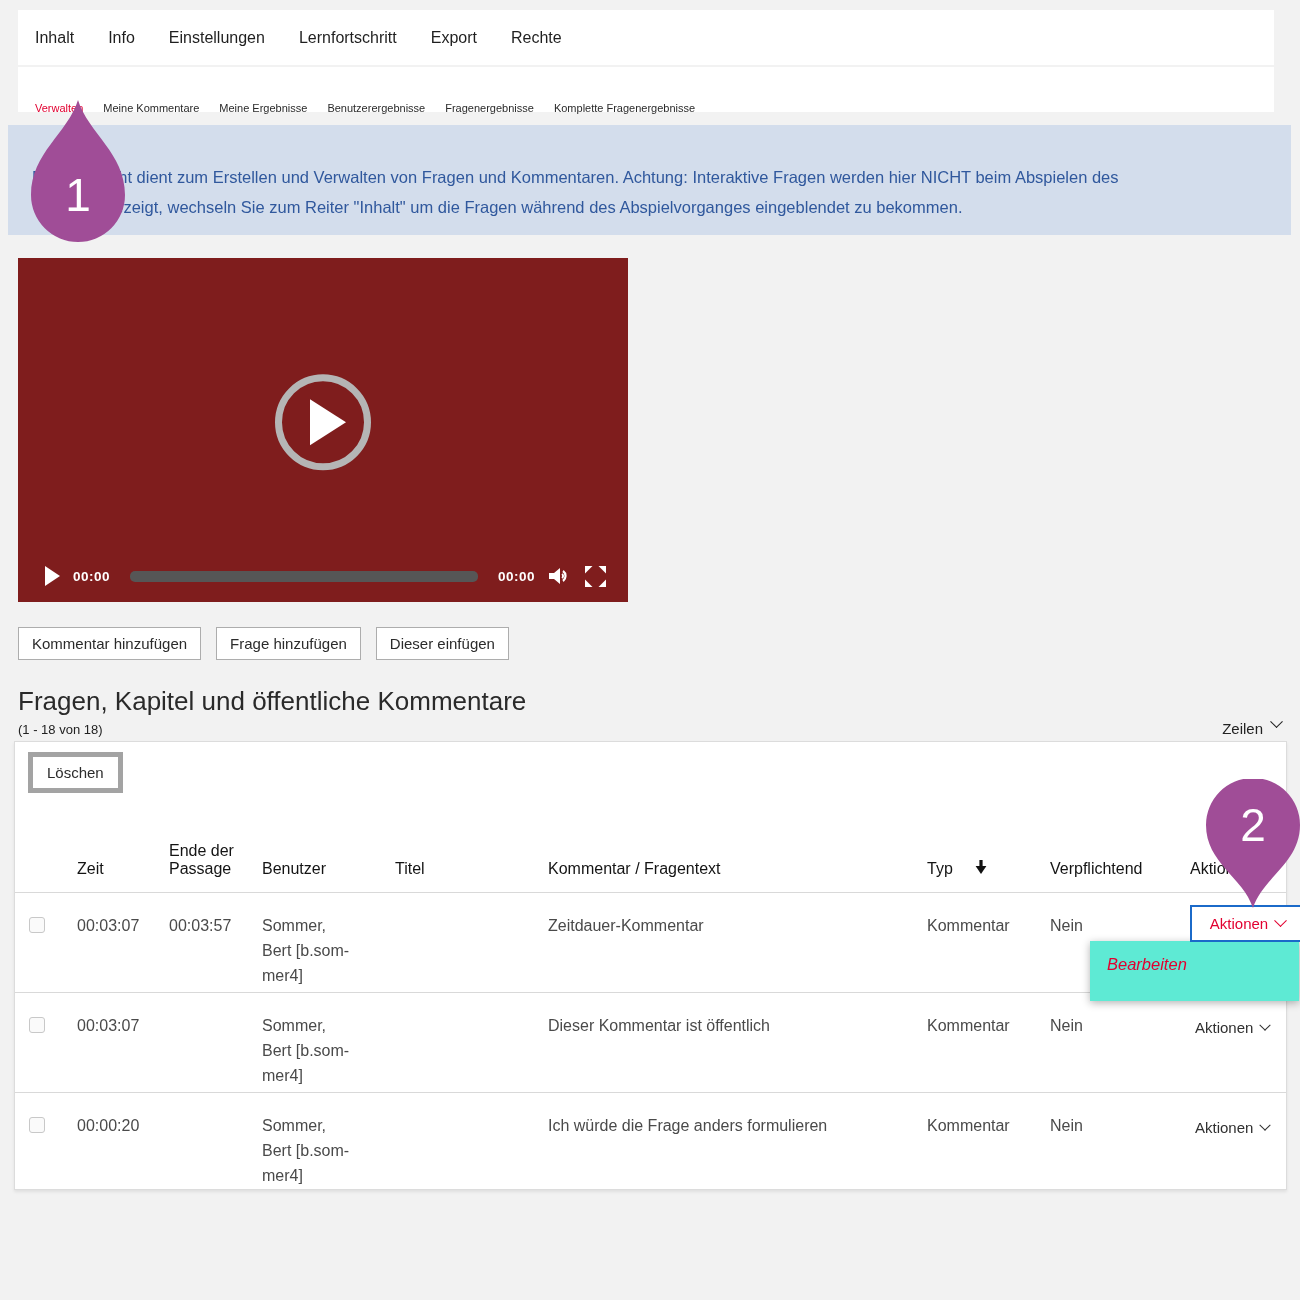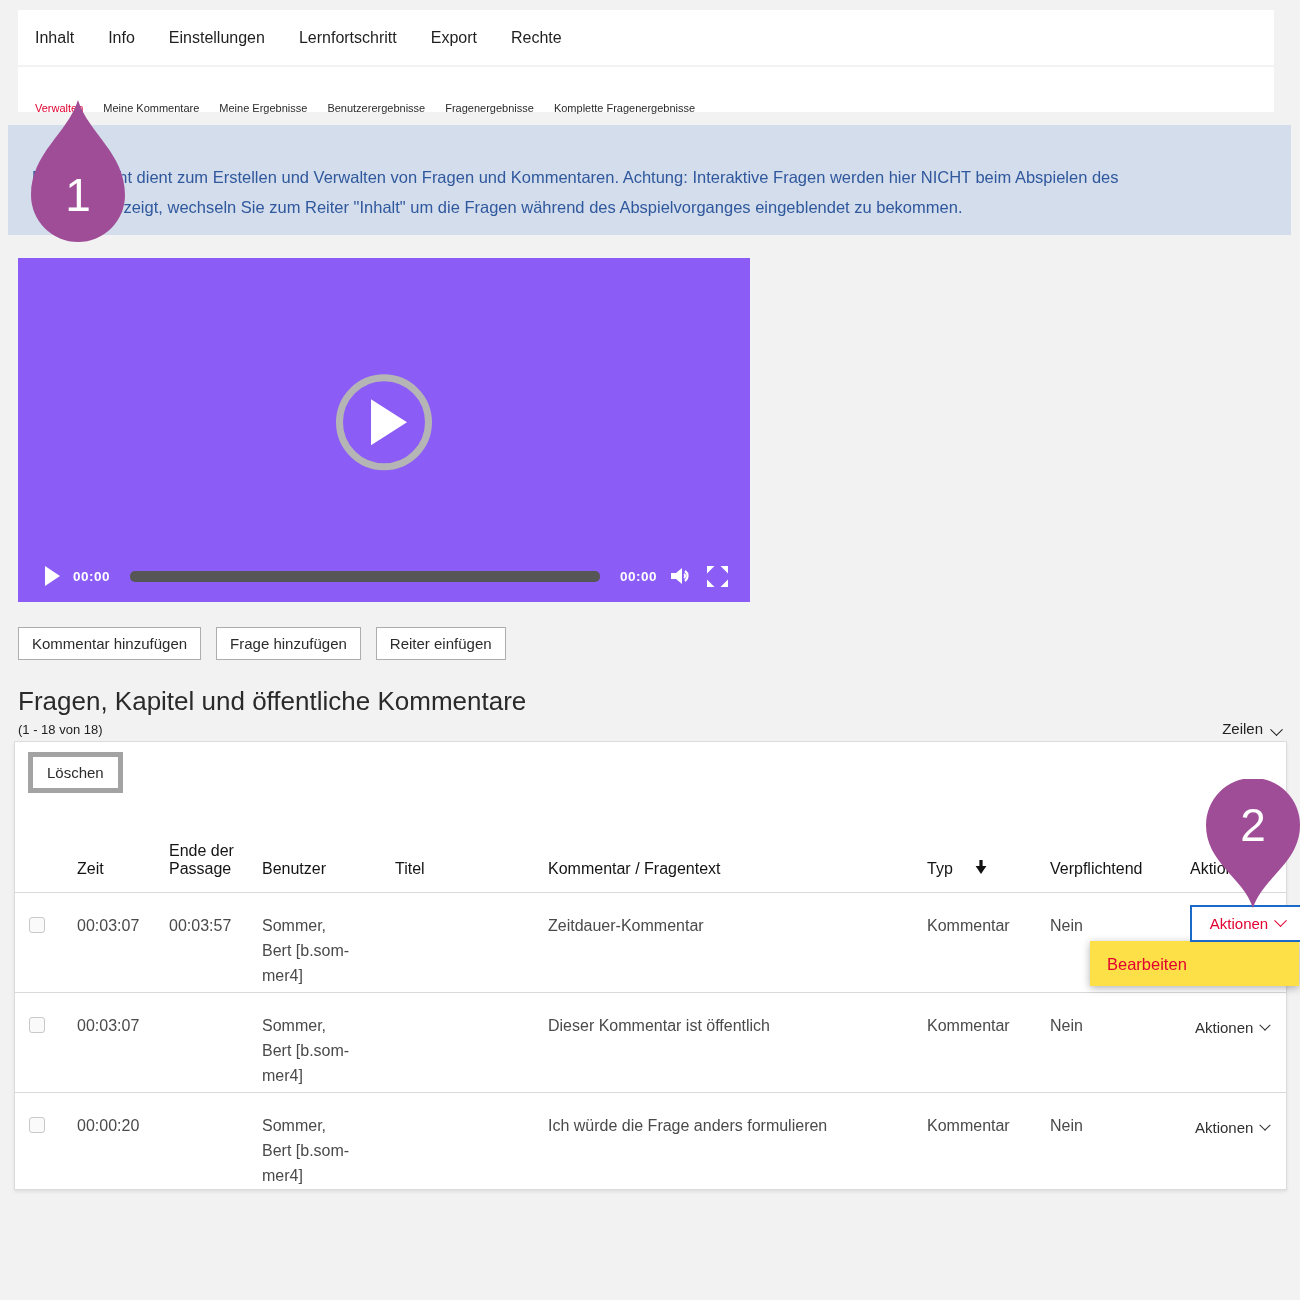--- a/index.html
+++ b/index.html
@@ -42,22 +42,22 @@
   }
 
   
   .marker { position:absolute; z-index:40; }
   .marker text {
     font-family:"Liberation Sans", sans-serif; font-size:46px; fill:#fff;
   }
 
   
   .player {
-    position:absolute; left:18px; top:258px; width:732px; height:344px;
-    background:#8b5cf6;
+    position:absolute; left:18px; top:258px; width:610px; height:344px;
+    background:#7f1d1d;
   }
   .bigplay {
     position:absolute; left:50%; top:172px; transform:translate(-50%,-58%);
     width:96px; height:96px; border:7px solid #b5b5b5; border-radius:50%;
     display:flex; align-items:center; justify-content:center; cursor:pointer;
   }
   .bigplay .tri {
     width:0; height:0; margin-left:10px;
     border-left:36px solid #fff; border-top:23px solid transparent; border-bottom:23px solid transparent;
   }
@@ -80,21 +80,21 @@
     background:#fff; border:1px solid #adadad; color:#2b2b2b;
     font-size:15px; font-family:"Liberation Sans", sans-serif;
     padding:7px 13px; cursor:pointer;
   }
 
   
   .h-title { position:absolute; left:18px; top:686px; font-size:26px; font-weight:400; color:#2a2a2a; }
   .h-range { position:absolute; left:18px; top:722px; font-size:13px; color:#222; }
   .rows-select {
     position:absolute; right:19px; top:720px; font-size:15px; color:#222;
-    display:flex; align-items:flex-end; gap:9px; cursor:pointer;
+    display:flex; align-items:flex-start; gap:9px; cursor:pointer;
   }
   .chev {
     display:inline-block; width:9px; height:9px;
     border-right:1.6px solid currentColor; border-bottom:1.6px solid currentColor;
     transform:rotate(45deg) translate(-2px,-2px);
   }
 
   
   .card {
     position:absolute; left:14px; top:741px; width:1273px; height:449px;
@@ -126,22 +126,22 @@
   }
   .akt-link .chev { width:8px; height:8px; }
   .akt-btn {
     position:relative; z-index:30; margin-top:0;
     display:inline-flex; align-items:center; gap:8px;
     background:#fff; border:2px solid #1b6ac9; color:#e20030;
     font-size:15px; padding:8px 11px 8px 14px; cursor:pointer; white-space:nowrap;
     width:112px; justify-content:center;
   }
   .dropdown {
-    position:absolute; top:48px; right:3px; width:209px; height:45px;
-    background:#fde047; box-shadow:0 2px 8px rgba(0,0,0,.3); z-index:25;
+    position:absolute; top:48px; right:3px; width:209px; height:60px;
+    background:#5eead4; box-shadow:0 2px 8px rgba(0,0,0,.3); z-index:25;font-style:italic;
   }
   .dropdown .item {
     padding:11px 0 0 17px; font-size:16.5px; color:#e20030; cursor:pointer;
   }
 
   svg { display:block; }
 </style>
 </head>
 <body>
 
@@ -192,21 +192,21 @@
       <polygon points="13.5,0 21,0 21,7.5" fill="#fff"></polygon>
       <polygon points="21,13.5 21,21 13.5,21" fill="#fff"></polygon>
       <polygon points="7.5,21 0,21 0,13.5" fill="#fff"></polygon>
     </svg>
   </div>
 </div>
 
 <div class="btnrow">
   <button class="btn">Kommentar hinzufügen</button>
   <button class="btn">Frage hinzufügen</button>
-  <button class="btn">Reiter einfügen</button>
+  <button class="btn">Dieser einfügen</button>
 </div>
 
 <div class="h-title">Fragen, Kapitel und öffentliche Kommentare</div>
 <div class="h-range">(1 - 18 von 18)</div>
 <div class="rows-select">
   <span>Zeilen</span>
   <span class="chev"></span>
 </div>
 
 <div class="card">

